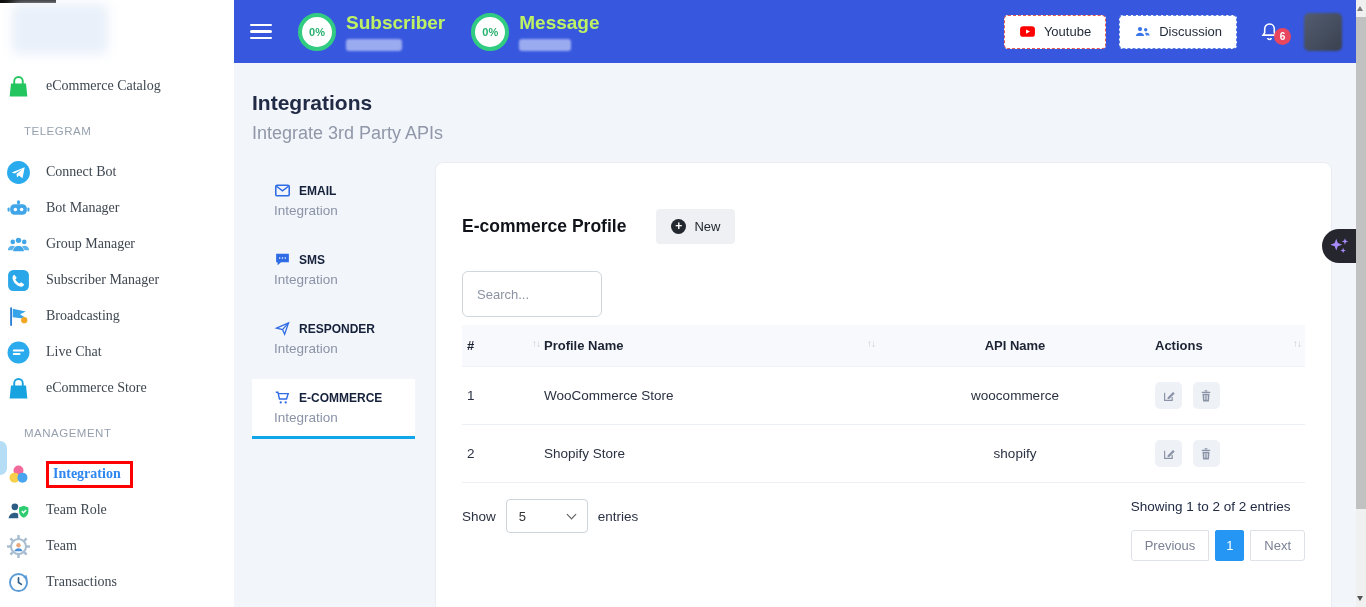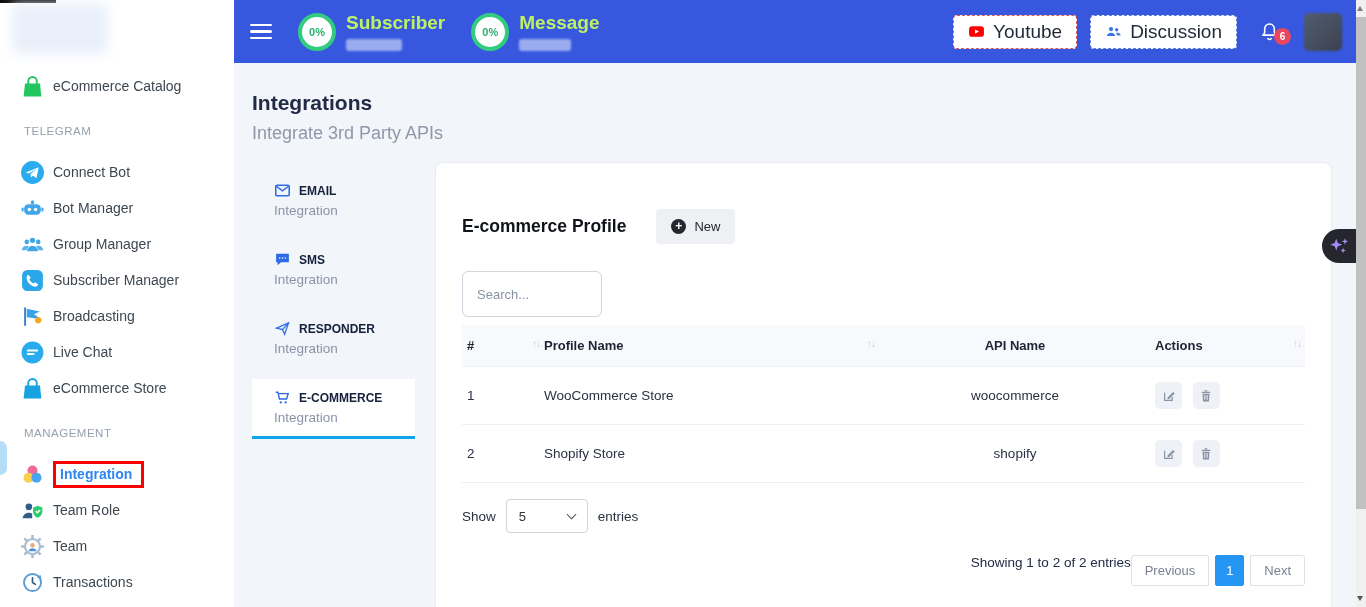--- a/index.html
+++ b/index.html
@@ -11,37 +11,37 @@
   .scroll-thumb { position:absolute; left:0; top:17px; width:10px; height:492px; background:#c1c1c1; }
   .tri { width:0; height:0; border-left:3.5px solid transparent; border-right:3.5px solid transparent; position:absolute; left:1px; }
   .tri-up { top:6px; border-bottom:5px solid #7c7c7c; }
   .tri-down { bottom:6px; border-top:5px solid #555; }
 
   
   .sidebar { position:absolute; left:0; top:0; width:234px; height:607px; background:#fff; z-index:10; }
   .logo-strip { position:absolute; left:0; top:0; width:56px; height:3px; background:#0d0d0d; }
   .logo-blur { position:absolute; left:12px; top:4px; width:96px; height:50px; background:#e9f0fa; filter:blur(6px); border-radius:4px; }
   .side-nav { position:absolute; left:0; top:68px; right:0; }
-  .side-item { height:36px; display:flex; align-items:center; padding-left:20px; gap:8px; cursor:pointer; }
+  .side-item { height:36px; display:flex; align-items:center; padding-left:6px; gap:15px; cursor:pointer;font-family:Liberation Serif, serif; }
   .side-item svg { width:25px; height:25px; flex:none; }
   .side-label { font-size:14px; color:#3e4750; }
   .side-section { margin:18px 0 14px 0; padding-left:24px; font-size:11.5px; letter-spacing:.5px; color:#96a0ae; height:18px; display:flex; align-items:center; }
   .active-label { color:#2e86f0; font-weight:700; border:3px solid #ff0000; padding:2px 9px 3px 4px; }
   .active-indicator { position:absolute; left:0; top:441px; width:7px; height:34px; background:#b5ddf6; border-radius:0 8px 8px 0; }
 
   
   .topbar { position:absolute; left:234px; top:0; right:10px; height:63px; background:#3757df; display:flex; align-items:center; padding:0 14px; z-index:20; }
   .hamburger { width:22px; display:flex; flex-direction:column; gap:4px; cursor:pointer; margin-left:2px; }
   .hamburger span { display:block; height:2.4px; background:#fff; border-radius:2px; }
   .stat { display:flex; align-items:center; gap:10px; margin-left:26px; }
   .stat-circle { width:38px; height:38px; border-radius:50%; border:4px solid #31cc82; background:#fff; display:flex; align-items:center; justify-content:center; font-size:11px; font-weight:700; color:#27b06e; }
   .stat-label { font-size:19px; font-weight:700; color:#bef264; }
   .stat-blur { margin-top:5px; height:12px; border-radius:3px; background:rgba(255,255,255,0.5); filter:blur(1px); }
   .spacer { flex:1; }
-  .hbtn { height:34px; background:#fff; border-radius:4px; display:flex; align-items:center; gap:8px; padding:0 14px; font-size:19px; color:#1f2937; cursor:pointer; }
+  .hbtn { height:34px; background:#fff; border-radius:4px; display:flex; align-items:center; gap:8px; padding:0 14px; font-size:13px; color:#1f2937; cursor:pointer; }
   .hbtn svg { width:17px; height:17px; }
   .youtube-btn { border:1.4px dashed #e05a52; }
   .discussion-btn { border:1.4px dashed #5a7de0; margin-left:13px; }
   .bell-wrap { margin:0 24px 0 22px; position:relative; cursor:pointer; }
   .bell-wrap svg { width:21px; height:21px; display:block; }
   .badge { position:absolute; right:-11px; top:7px; width:17px; height:17px; border-radius:50%; background:#e8475f; color:#fff; font-size:10px; font-weight:700; display:flex; align-items:center; justify-content:center; }
   .avatar { width:38px; height:38px; border-radius:5px; background:linear-gradient(135deg,#535d70,#3a4150); filter:blur(1.2px); cursor:pointer; }
 
   
   .main { position:absolute; left:234px; top:63px; right:10px; bottom:0; background:#f2f5fa; padding:28px 0 14px 18px; overflow:hidden; }
@@ -73,21 +73,21 @@
   .c4 { flex:0 0 150px; display:flex; justify-content:space-between; align-items:flex-start; padding-right:4px; }
   .t-row .c1, .t-row .c2 { display:block; }
   .sort { color:#c6ccd8; font-size:10px; letter-spacing:-1px; font-weight:400; cursor:pointer; }
   .act-btn { width:27px; height:27px; border-radius:5px; background:#eef1f6; border:none; display:inline-flex; align-items:center; justify-content:center; margin-right:7px; cursor:pointer; }
   .act-btn svg { width:14px; height:14px; }
 
   .tbl-foot { display:flex; justify-content:space-between; align-items:flex-start; margin-top:16px;gap:35px; }
   .show-wrap { display:flex; align-items:center; gap:10px; font-size:13.5px; color:#2a3142; }
   .select-box { width:82px; height:34px; border:1px solid #ced4da; border-radius:4px; display:flex; align-items:center; justify-content:space-between; padding:0 12px; font-size:13px; color:#333; cursor:pointer; background:#fff; }
   .chev { width:7px; height:7px; border-right:1.6px solid #555; border-bottom:1.6px solid #555; transform:rotate(45deg); margin-top:-4px; }
-  .foot-right { display:flex; flex-direction:row; align-items:center;margin-top:40px; }
+  .foot-right { display:flex; flex-direction:column; align-items:flex-start; }
   .showing-text { font-size:13.5px; color:#222b45; }
   .pagination { display:flex; align-items:center; margin-top:16px; }
   .page-btn { height:31px; border:1px solid #dee2e6; background:#fff; color:#7a8194; font-size:13px; display:flex; align-items:center; justify-content:center; padding:0 13px; cursor:pointer; font-family:inherit; }
   .prev-btn { border-radius:3px 0 0 3px; }
   .next-btn { border-radius:0 3px 3px 0; }
   .page-current { width:29px; padding:0; background:#2596f3; border-color:#2596f3; color:#fff; margin:0 6px; border-radius:2px; }
 
   .ai-fab { position:absolute; right:10px; top:229px; width:34px; height:34px; background:#26262e; border-radius:17px 0 0 17px; display:flex; align-items:center; justify-content:center; z-index:50; cursor:pointer; }
   .ai-fab svg { width:22px; height:22px; }
 </style>

